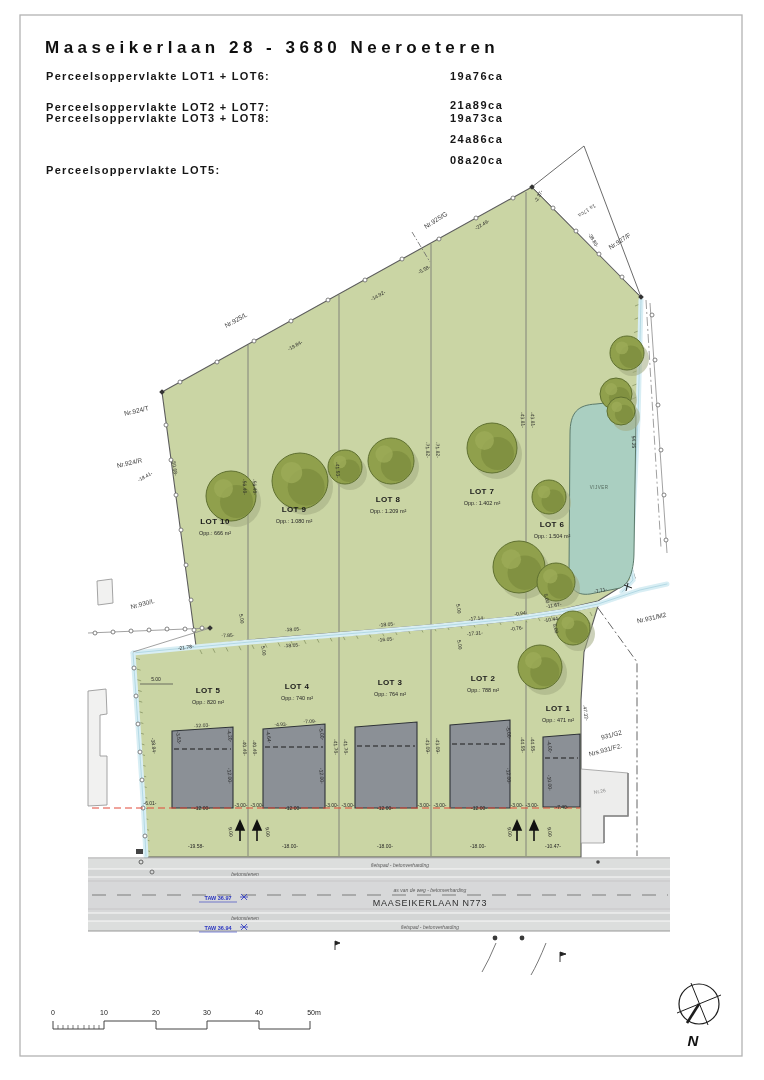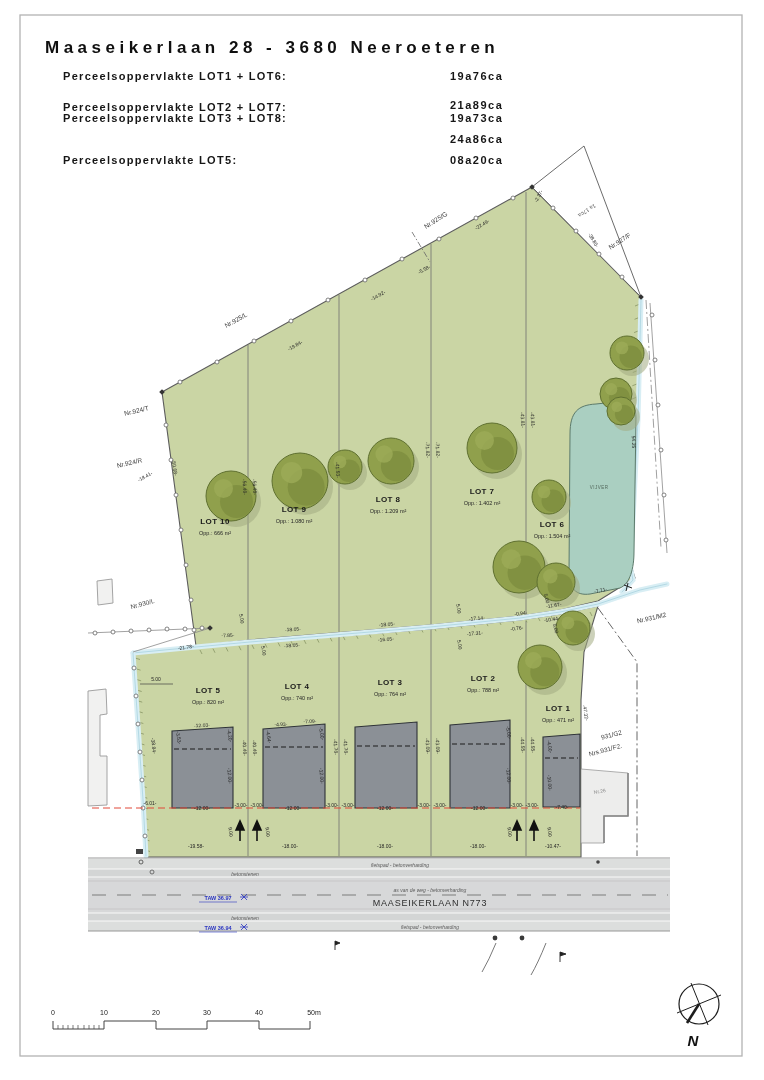--- a/index.html
+++ b/index.html
@@ -2,21 +2,21 @@
 <html><head>
 <meta charset="utf-8">
 <style>
   html,body{margin:0;padding:0;background:#fff;}
   body{width:764px;height:1080px;font-family:"Liberation Sans",sans-serif;}
   .sheet{position:relative;width:764px;height:1080px;background:#fff;overflow:hidden;}
   .plan-svg{position:absolute;left:0;top:0;}
   .hdr-title{position:absolute;left:45px;top:38px;font-size:17px;font-weight:bold;
              letter-spacing:4.5px;color:#0f0f0f;white-space:nowrap;z-index:3;}
   .arow{position:absolute;left:46px;font-size:11px;font-weight:bold;letter-spacing:1.3px;
-        color:#161616;white-space:nowrap;z-index:3;margin-left:17px;}
+        color:#161616;white-space:nowrap;z-index:3;}
   .aval{position:absolute;left:450px;font-size:11px;font-weight:bold;letter-spacing:1.5px;
         color:#161616;white-space:nowrap;z-index:3;text-align:right;}
   svg text{text-anchor:middle;font-family:"Liberation Sans",sans-serif;}
   .dim{font-size:5px;fill:#262626;}
   .lotname{font-size:8px;font-weight:bold;fill:#191919;letter-spacing:.4px;}
   .lotarea{font-size:5.5px;fill:#262626;}
   .parcel{font-size:6.5px;fill:#3d3d3d;}
   .parcel-sm{font-size:5px;fill:#8a8a8a;}
   .tri-lbl{font-size:5.5px;fill:#555;}
   .pondlbl{font-size:4.5px;fill:#54695d;letter-spacing:.5px;}
@@ -32,21 +32,21 @@
 <div class="sheet">
 
   <div class="hdr-title">Maaseikerlaan 28 - 3680 Neeroeteren</div>
   <div class="arow" style="top:70px">Perceelsoppervlakte LOT1 + LOT6:</div>
   <div class="aval" style="top:70px">19a76ca</div>
   <div class="arow" style="top:101px">Perceelsoppervlakte LOT2 + LOT7:</div>
   <div class="aval" style="top:99px">21a89ca</div>
   <div class="arow" style="top:112px">Perceelsoppervlakte LOT3 + LOT8:</div>
   <div class="aval" style="top:112px">19a73ca</div>
   <div class="aval" style="top:133px">24a86ca</div>
-  <div class="arow" style="top:154px">Perceelsoppervlakte LOT5:</div>
+  <div class="arow" style="top:164px">Perceelsoppervlakte LOT5:</div>
   <div class="aval" style="top:154px">08a20ca</div>
 
   <svg class="plan-svg" width="764" height="1080" viewBox="0 0 764 1080">
 
     <rect x="20" y="15" width="722" height="1041" fill="none" stroke="#b3b3b3" stroke-width="1.3"></rect>
 
     <path d="M162,392 L532,187 L641,297 L638,420 L633,520 L630,562 L635,578 L598,601 L560,610 L520,616 L430,625 L250,640 L196,646 Z" fill="#cad5a4" stroke="#5c5c5c" stroke-width="1.1"></path>
 
     <path d="M133,653 L196,648 L250,643 L430,629 L520,620 L560,614 L598,606 L584,652 L581,700 L581,857 L146,857 Z" fill="#cad5a4" stroke="#5c5c5c" stroke-width="1.1"></path>
 

